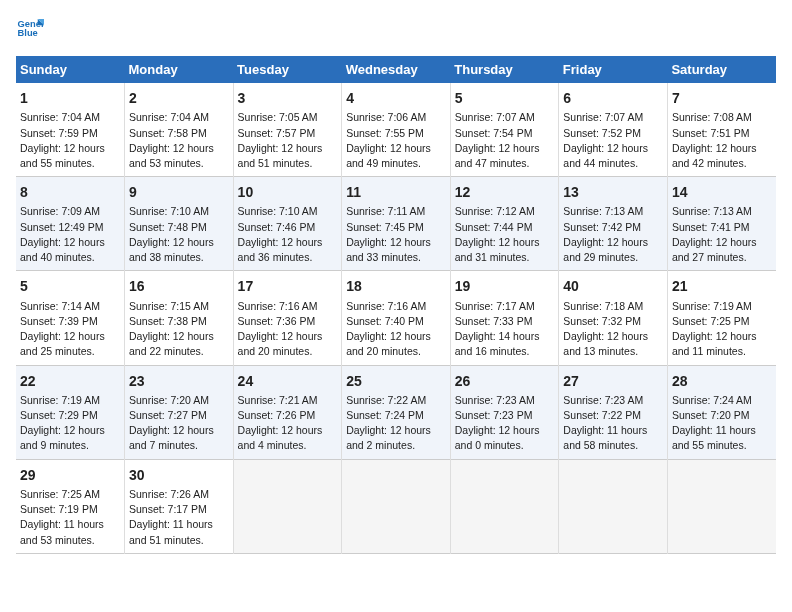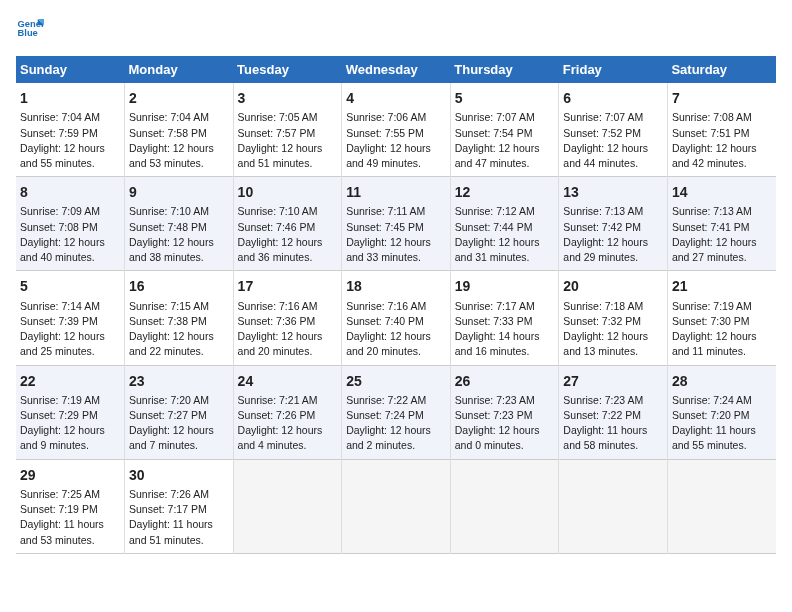--- a/index.html
+++ b/index.html
@@ -106,36 +106,36 @@
   <tr>
         <td><span class="day-num">1</span><span>Sunrise: 7:04 AM</span><br><span>Sunset: 7:59 PM</span><br><span>Daylight: 12 hours and 55 minutes.</span></td>
         <td><span class="day-num">2</span><span>Sunrise: 7:04 AM</span><br><span>Sunset: 7:58 PM</span><br><span>Daylight: 12 hours and 53 minutes.</span></td>
         <td><span class="day-num">3</span><span>Sunrise: 7:05 AM</span><br><span>Sunset: 7:57 PM</span><br><span>Daylight: 12 hours and 51 minutes.</span></td>
         <td><span class="day-num">4</span><span>Sunrise: 7:06 AM</span><br><span>Sunset: 7:55 PM</span><br><span>Daylight: 12 hours and 49 minutes.</span></td>
         <td><span class="day-num">5</span><span>Sunrise: 7:07 AM</span><br><span>Sunset: 7:54 PM</span><br><span>Daylight: 12 hours and 47 minutes.</span></td>
         <td><span class="day-num">6</span><span>Sunrise: 7:07 AM</span><br><span>Sunset: 7:52 PM</span><br><span>Daylight: 12 hours and 44 minutes.</span></td>
         <td><span class="day-num">7</span><span>Sunrise: 7:08 AM</span><br><span>Sunset: 7:51 PM</span><br><span>Daylight: 12 hours and 42 minutes.</span></td>
       </tr>
       <tr>
-        <td><span class="day-num">8</span><span>Sunrise: 7:09 AM</span><br><span>Sunset: 7:08 PM</span><br><span>Daylight: 12 hours and 40 minutes.</span></td>
+        <td><span class="day-num">8</span><span>Sunrise: 7:09 AM</span><br><span>Sunset: 12:49 PM</span><br><span>Daylight: 12 hours and 40 minutes.</span></td>
         <td><span class="day-num">9</span><span>Sunrise: 7:10 AM</span><br><span>Sunset: 7:48 PM</span><br><span>Daylight: 12 hours and 38 minutes.</span></td>
         <td><span class="day-num">10</span><span>Sunrise: 7:10 AM</span><br><span>Sunset: 7:46 PM</span><br><span>Daylight: 12 hours and 36 minutes.</span></td>
         <td><span class="day-num">11</span><span>Sunrise: 7:11 AM</span><br><span>Sunset: 7:45 PM</span><br><span>Daylight: 12 hours and 33 minutes.</span></td>
         <td><span class="day-num">12</span><span>Sunrise: 7:12 AM</span><br><span>Sunset: 7:44 PM</span><br><span>Daylight: 12 hours and 31 minutes.</span></td>
         <td><span class="day-num">13</span><span>Sunrise: 7:13 AM</span><br><span>Sunset: 7:42 PM</span><br><span>Daylight: 12 hours and 29 minutes.</span></td>
         <td><span class="day-num">14</span><span>Sunrise: 7:13 AM</span><br><span>Sunset: 7:41 PM</span><br><span>Daylight: 12 hours and 27 minutes.</span></td>
       </tr>
       <tr>
         <td><span class="day-num">5</span><span>Sunrise: 7:14 AM</span><br><span>Sunset: 7:39 PM</span><br><span>Daylight: 12 hours and 25 minutes.</span></td>
         <td><span class="day-num">16</span><span>Sunrise: 7:15 AM</span><br><span>Sunset: 7:38 PM</span><br><span>Daylight: 12 hours and 22 minutes.</span></td>
         <td><span class="day-num">17</span><span>Sunrise: 7:16 AM</span><br><span>Sunset: 7:36 PM</span><br><span>Daylight: 12 hours and 20 minutes.</span></td>
         <td><span class="day-num">18</span><span>Sunrise: 7:16 AM</span><br><span>Sunset: 7:40 PM</span><br><span>Daylight: 12 hours and 20 minutes.</span></td>
         <td><span class="day-num">19</span><span>Sunrise: 7:17 AM</span><br><span>Sunset: 7:33 PM</span><br><span>Daylight: 14 hours and 16 minutes.</span></td>
-        <td><span class="day-num">20</span><span>Sunrise: 7:18 AM</span><br><span>Sunset: 7:32 PM</span><br><span>Daylight: 12 hours and 13 minutes.</span></td>
-        <td><span class="day-num">21</span><span>Sunrise: 7:19 AM</span><br><span>Sunset: 7:30 PM</span><br><span>Daylight: 12 hours and 11 minutes.</span></td>
+        <td><span class="day-num">40</span><span>Sunrise: 7:18 AM</span><br><span>Sunset: 7:32 PM</span><br><span>Daylight: 12 hours and 13 minutes.</span></td>
+        <td><span class="day-num">21</span><span>Sunrise: 7:19 AM</span><br><span>Sunset: 7:25 PM</span><br><span>Daylight: 12 hours and 11 minutes.</span></td>
       </tr>
       <tr>
         <td><span class="day-num">22</span><span>Sunrise: 7:19 AM</span><br><span>Sunset: 7:29 PM</span><br><span>Daylight: 12 hours and 9 minutes.</span></td>
         <td><span class="day-num">23</span><span>Sunrise: 7:20 AM</span><br><span>Sunset: 7:27 PM</span><br><span>Daylight: 12 hours and 7 minutes.</span></td>
         <td><span class="day-num">24</span><span>Sunrise: 7:21 AM</span><br><span>Sunset: 7:26 PM</span><br><span>Daylight: 12 hours and 4 minutes.</span></td>
         <td><span class="day-num">25</span><span>Sunrise: 7:22 AM</span><br><span>Sunset: 7:24 PM</span><br><span>Daylight: 12 hours and 2 minutes.</span></td>
         <td><span class="day-num">26</span><span>Sunrise: 7:23 AM</span><br><span>Sunset: 7:23 PM</span><br><span>Daylight: 12 hours and 0 minutes.</span></td>
         <td><span class="day-num">27</span><span>Sunrise: 7:23 AM</span><br><span>Sunset: 7:22 PM</span><br><span>Daylight: 11 hours and 58 minutes.</span></td>
         <td><span class="day-num">28</span><span>Sunrise: 7:24 AM</span><br><span>Sunset: 7:20 PM</span><br><span>Daylight: 11 hours and 55 minutes.</span></td>
       </tr>

